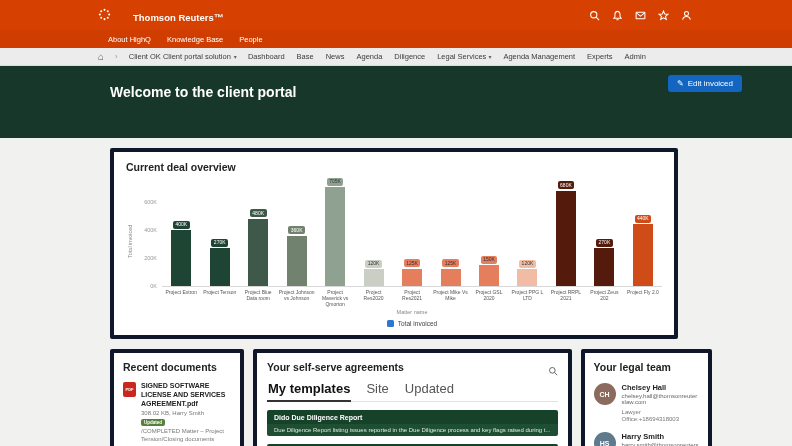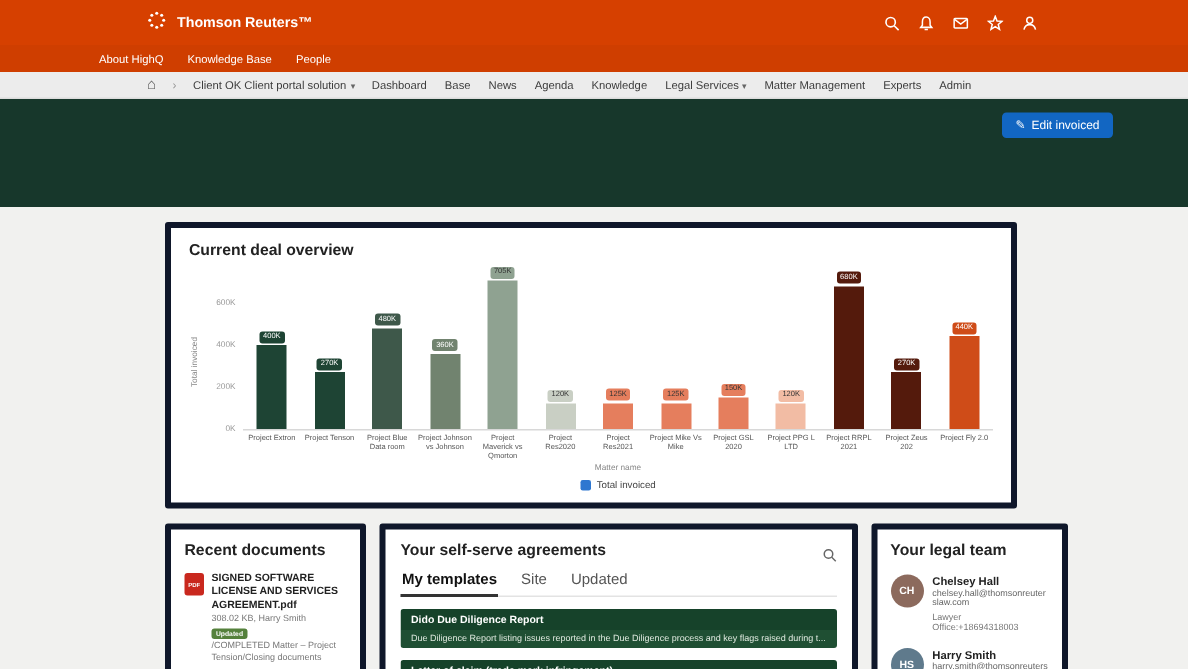--- a/index.html
+++ b/index.html
@@ -2,25 +2,25 @@
 <html><head>
 <meta charset="utf-8">
 <style>
   * { box-sizing: border-box; margin: 0; padding: 0; }
   html, body { width: 792px; height: 446px; }
   body { overflow: hidden; background: #f1f1ef; font-family: "Liberation Sans", sans-serif; }
   a { text-decoration: none; }
 
   
   .topbar { height: 30px; background: #d64000; display: flex; align-items: center; padding: 0 100px 0 98px; }
-  .brand { display: flex; align-items: center; gap: 7px; color: #fff; font-size: 9.5px; font-weight: bold; }
+  .brand { display: flex; align-items: flex-end; gap: 22px; color: #fff; font-size: 9.5px; font-weight: bold; }
   .top-icons { margin-left: auto; display: flex; align-items: center; gap: 12px; }
   .icon-btn { display: flex; align-items: center; cursor: pointer; }
 
-  .subnav { height: 18px; background: #cf3e00; display: flex; align-items: center; gap: 16px; padding-left: 66px; }
+  .subnav { height: 18px; background: #cf3e00; display: flex; align-items: center; gap: 16px; padding-left: 108px; }
   .top-link { color: #fff; font-size: 7.5px; }
 
   
   .graynav { height: 18px; background: #ececec; border-bottom: 1px solid #dcdcdc; display: flex; align-items: center; gap: 11px; padding-left: 98px; font-size: 7.5px; color: #3c3c3c; }
   .home-link { font-size: 10px; color: #555; line-height: 1; cursor: pointer; }
   .crumb-sep { color: #999; font-size: 8px; }
   .site-selector { display: flex; align-items: center; gap: 3px; color: #3c3c3c; cursor: pointer; }
   .site-nav { display: flex; align-items: center; gap: 12px; }
   .nav-item { color: #3c3c3c; display: flex; align-items: center; gap: 2px; cursor: pointer; }
   .caret { font-size: 6px; color: #666; }
@@ -60,21 +60,21 @@
 
   .doc-item { display: flex; gap: 5px; margin-top: 9px; cursor: pointer; }
   .pdf-icon { flex: none; width: 13px; height: 15px; background: #c9281e; color: #fff; font-size: 4px; font-weight: bold; display: flex; align-items: center; justify-content: center; border-radius: 2px; }
   .doc-name { font-size: 7px; font-weight: bold; color: #222; line-height: 1.25; }
   .doc-meta { font-size: 6px; color: #777; margin-top: 2px; display: flex; align-items: center; gap: 3px; flex-wrap: wrap; }
   .badge { background: #55813c; color: #fff; font-size: 4.5px; padding: 1px 3px; border-radius: 2px; font-weight: bold; }
   .doc-path { font-size: 6px; color: #777; margin-top: 2px; line-height: 1.25; }
 
   .agr-search { position: absolute; top: 9px; right: 10px; cursor: pointer; }
   .tabs { display: flex; gap: 14px; border-bottom: 1px solid #e3e3e3; margin-top: 8px; }
-  .tab { font-size: 10px; color: #555; padding: 0 1px 4px; cursor: pointer; }
+  .tab { font-size: 13px; color: #555; padding: 0 1px 4px; cursor: pointer; }
   .tab.active { color: #111; font-weight: bold; border-bottom: 2px solid #333; margin-bottom: -1px; }
   .agr-item { margin-top: 8px; border-radius: 2px; overflow: hidden; cursor: pointer; }
   .agr-title { background: #16422a; color: #fff; font-size: 7px; font-weight: bold; padding: 3.5px 7px; }
   .agr-desc { background: #1f4f33; color: #dfe9df; font-size: 6px; padding: 3px 7px; white-space: nowrap; overflow: hidden; }
 
   .member { display: flex; gap: 6px; margin-top: 10px; }
   .avatar { flex: none; width: 22px; height: 22px; border-radius: 50%; color: #fff; font-size: 7px; font-weight: bold; display: flex; align-items: center; justify-content: center; }
   .member-info { min-width: 0; }
   .member-name { font-size: 7.5px; font-weight: bold; color: #222; }
   .member-email { font-size: 6px; color: #666; margin-top: 1px; word-break: break-all; cursor: pointer; }
@@ -146,29 +146,30 @@
   <span class="crumb-sep">›</span>
   <a class="site-selector">
     <span>Client OK Client portal solution</span>
     <span class="caret">▾</span>
   </a>
   <span class="site-nav">
       <a class="nav-item">Dashboard</a>
       <a class="nav-item">Base</a>
       <a class="nav-item">News</a>
       <a class="nav-item">Agenda</a>
-      <a class="nav-item">Knowledge</a>
+      <a class="nav-item">Diligence</a>
       <a class="nav-item">Legal Services<span class="caret">▾</span></a>
-      <a class="nav-item">Matter Management</a>
+      <a class="nav-item">Agenda Management</a>
       <a class="nav-item">Experts</a>
       <a class="nav-item">Admin</a>
     </span>
 </nav>
 
 <section class="hero">
+  <h1 class="hero-title">Welcome to the client portal</h1>
   <button class="edit-btn">
     <span class="pencil">✎</span>
     <span>Edit invoiced</span>
   </button>
 </section>
 
 <main class="container">
 
   <section class="card chart-card">
     <h2 class="card-title">Current deal overview</h2>

